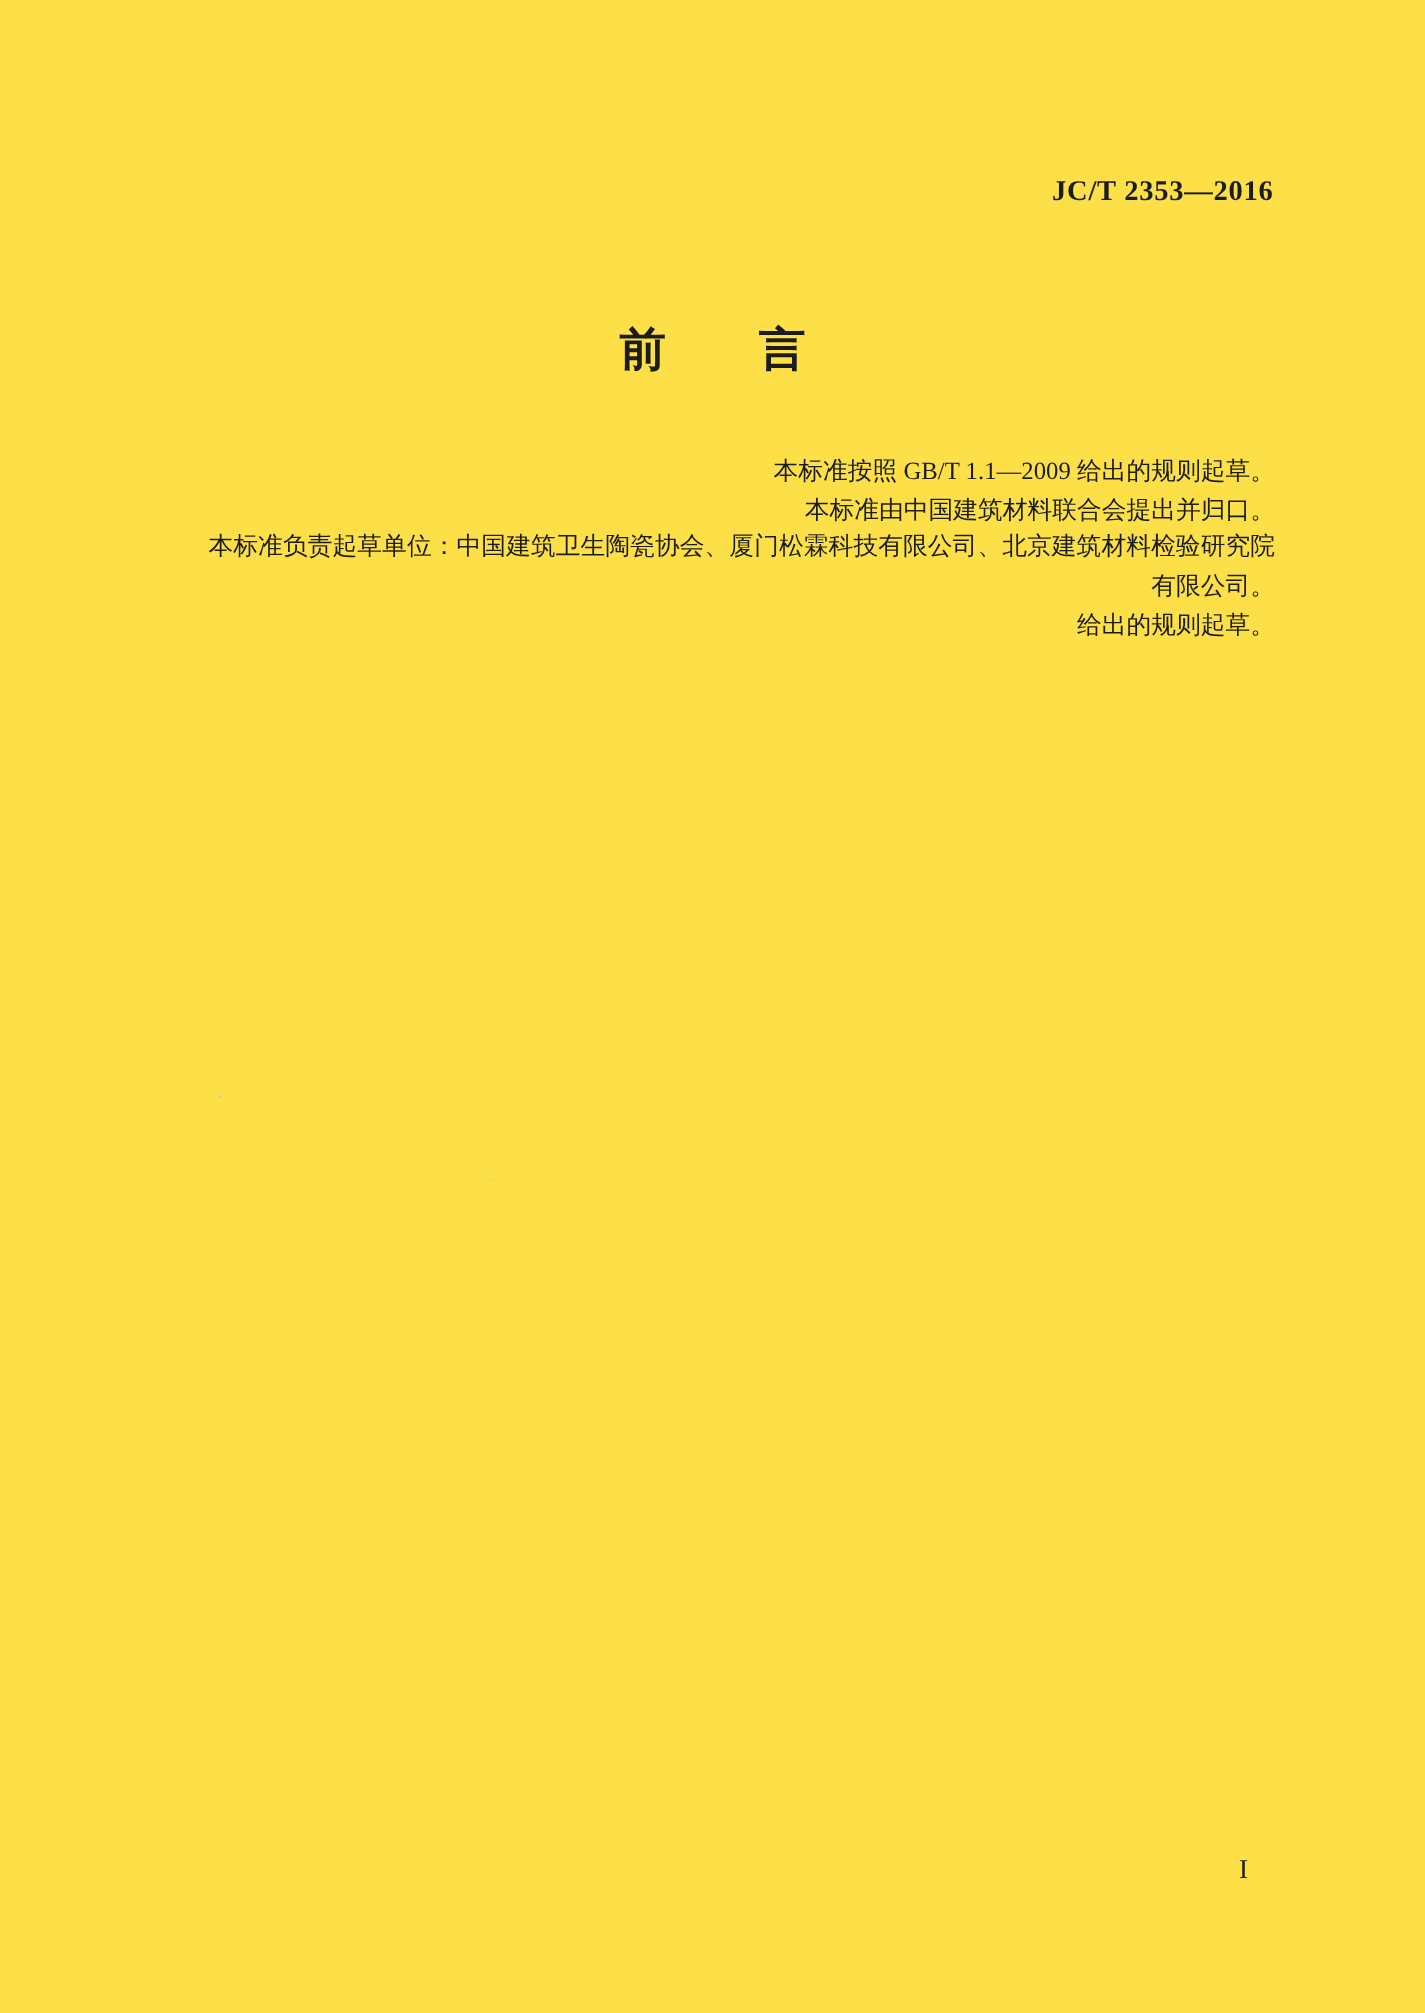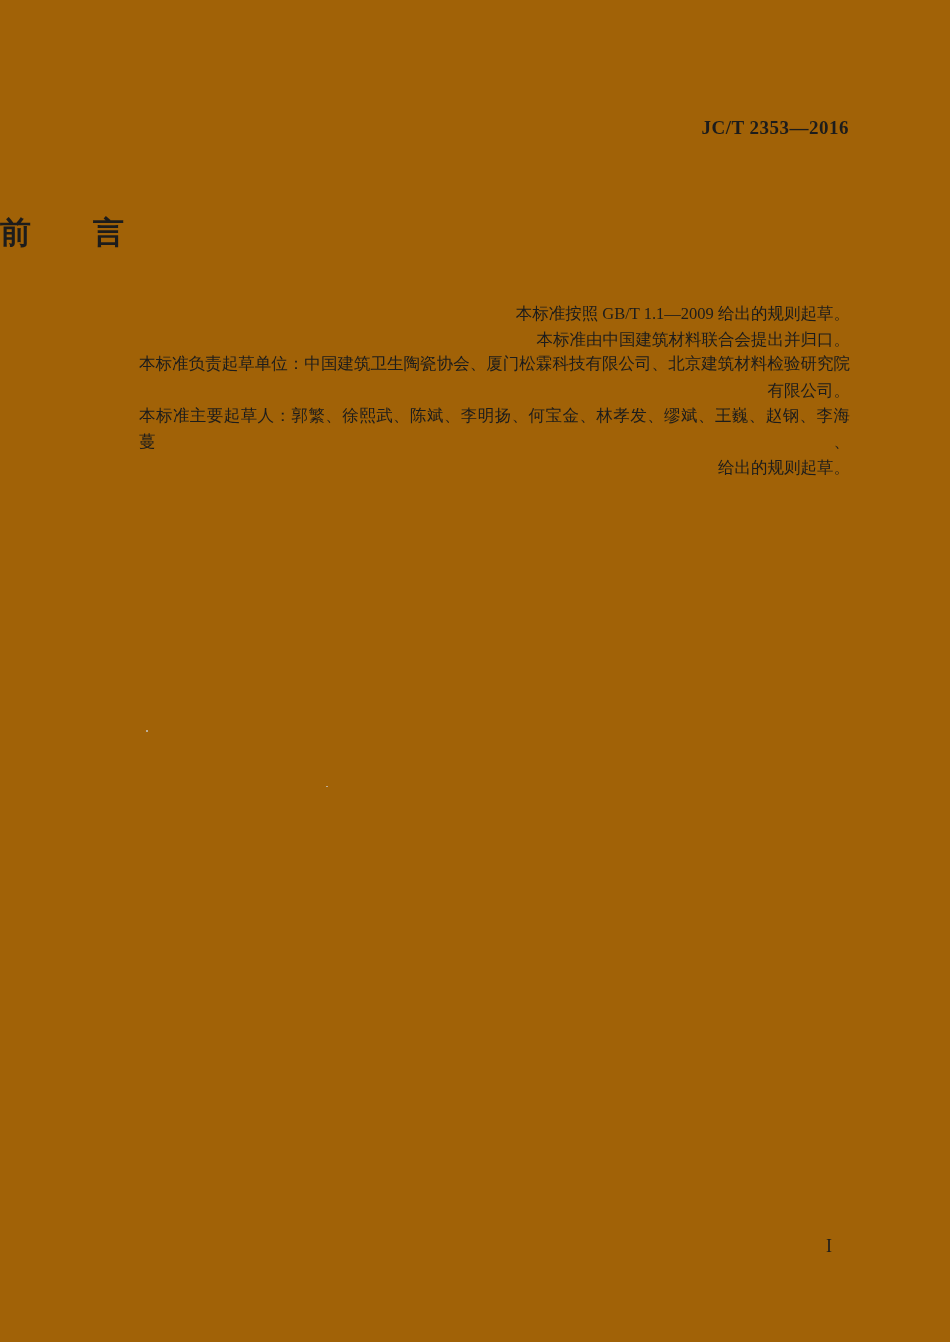--- a/index.html
+++ b/index.html
@@ -5,42 +5,42 @@
   html, body {
     margin: 0;
     padding: 0;
     background: #e8e8e8;
   }
   .page {
     position: relative;
     width: 950px;
     height: 1342px;
     margin: 0 auto;
-    background: #a16207;
+    background: #fde047;
     overflow: hidden;
     font-family: "Liberation Serif", "DejaVu Serif", serif;
     color: #1c1c1c;
   }
   .doc-header {
     position: absolute;
     top: 117px;
     left: 0;
     right: 101px;
     text-align: right;
     font-size: 19px;
     font-weight: bold;
     letter-spacing: 0.5px;
     white-space: nowrap;
   }
   .doc-title {
     position: absolute;
     top: 213px;
     left: 0;
     width: 100%;
-    text-align: left;
+    text-align: center;
     font-size: 31px;
     font-weight: bold;
     line-height: 40px;
   }
   .body-text {
     position: absolute;
     top: 301px;
     left: 105px;
     width: 745px;
     font-size: 16.5px;
@@ -83,21 +83,20 @@
   <div class="doc-header">JC/T 2353—2016</div>
 
   <div class="doc-title">前　　言</div>
 
   <div class="body-text">
 
   <div class="body-line indent">本标准按照 GB/T 1.1—2009 给出的规则起草。</div>
       <div class="body-line indent">本标准由中国建筑材料联合会提出并归口。</div>
       <div class="body-line indent fill">本标准负责起草单位：中国建筑卫生陶瓷协会、厦门松霖科技有限公司、北京建筑材料检验研究院</div>
       <div class="body-line">有限公司。</div>
-      <div class="body-line indent fill">本标准主要起草人：郭繁、徐熙武、陈斌、李明扬、何宝金、林孝发、缪斌、王巍、赵钢、李海蔓、</div>
       <div class="body-line indent">给出的规则起草。</div>
     </div>
 
   <div class="page-number">I</div>
 
   <div class="speck s1"></div>
   <div class="speck s2"></div>
 
 </div>
 

